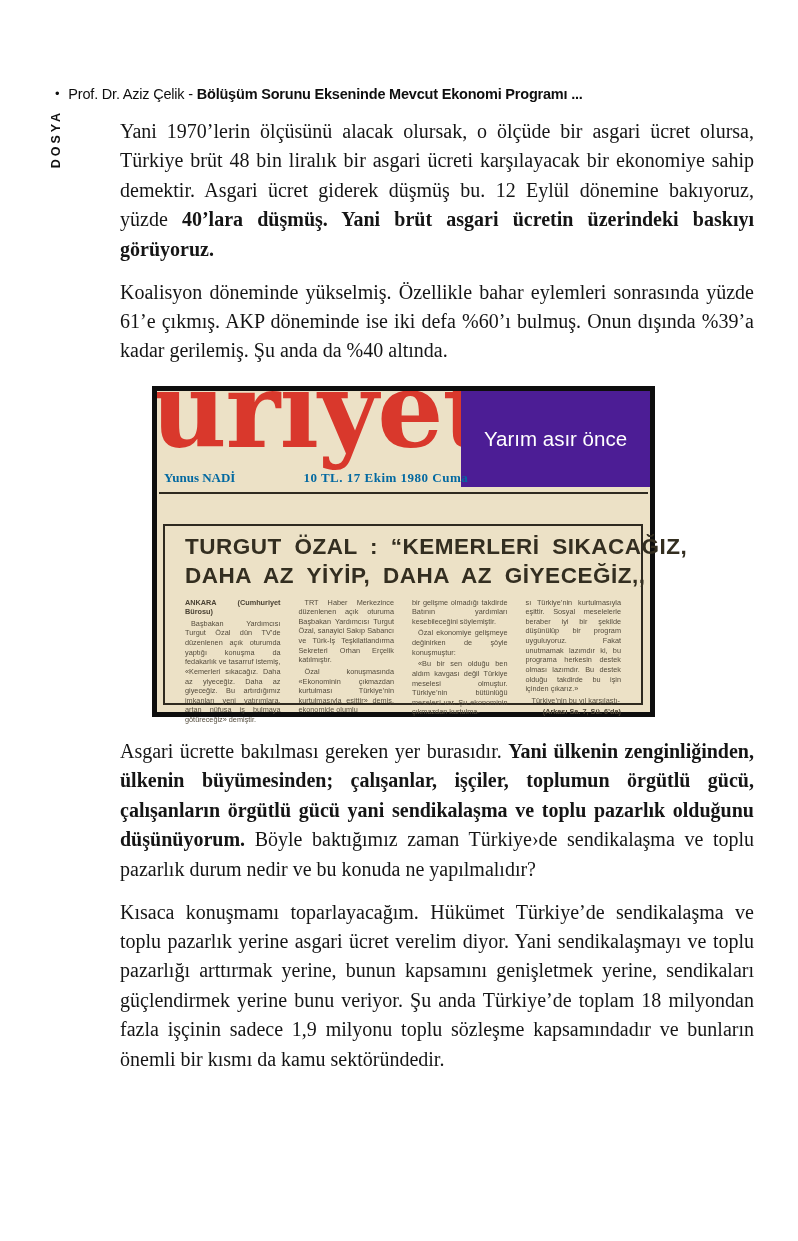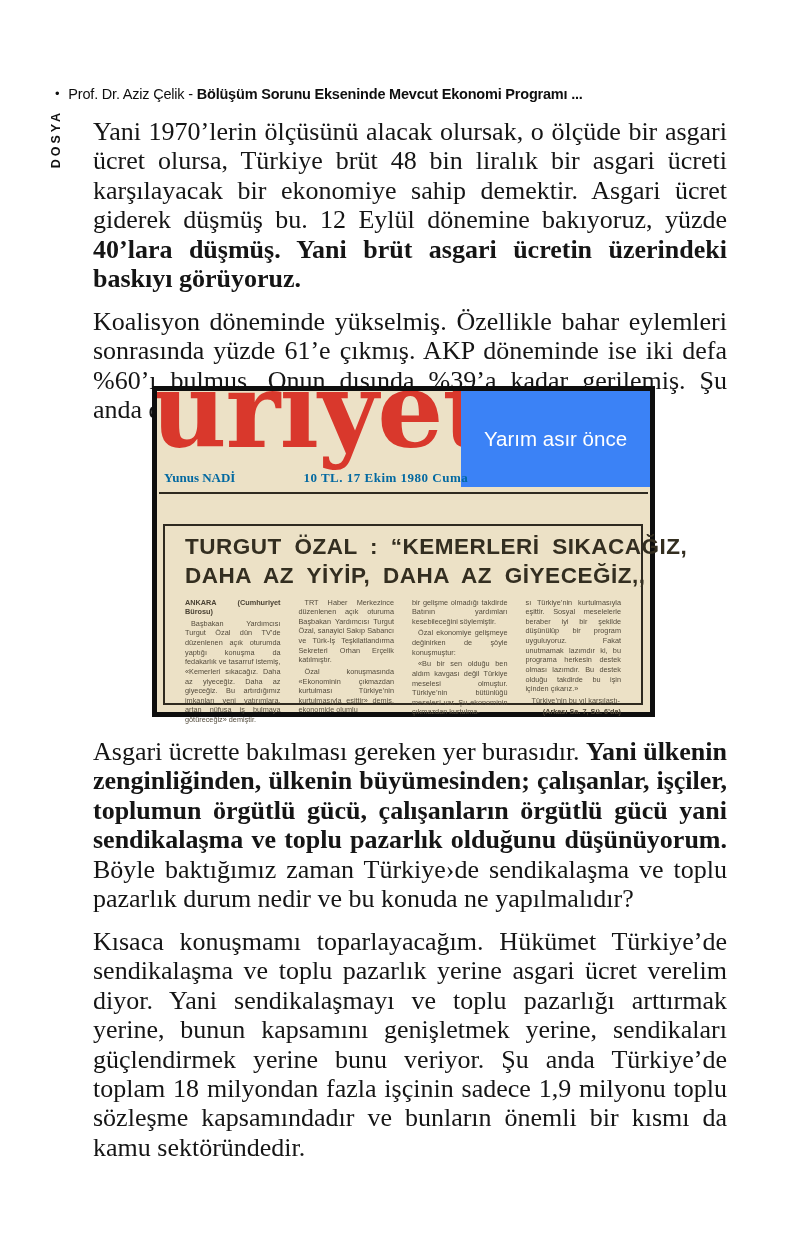--- a/index.html
+++ b/index.html
@@ -21,43 +21,43 @@
   
   .dosya {
     position:absolute; left:49px; top:86px;
     writing-mode:vertical-rl; transform:rotate(180deg);
     font-family:"Liberation Sans", sans-serif; font-weight:700;
     font-size:12.5px; letter-spacing:3px; color:#0f0f0f;
   }
 
   
   .body-block {
-    position:absolute; left:93px; width:634px;
-    font-size:26px; line-height:29.4px; text-align:justify;
+    position:absolute; left:120px; width:634px;
+    font-size:20px; line-height:29.4px; text-align:justify;
   }
   .body-block.top { top:93px; }
   .body-block.bottom { top:713px; }
   .body-block p { margin:0 0 13.5px 0; }
   .b { font-weight:700; }
 
   
   .clipping {
     position:absolute; left:152px; top:362px; width:503px; height:331px;
     box-sizing:border-box; margin:0; background:#ece1c6;
     border:5px solid #0e0e0e;
   }
   .mast-wrap { position:absolute; top:0; left:0; right:189px; height:96px; overflow:hidden; }
   .masthead {
     position:absolute; top:-32px; left:-6px;
     font-family:"DejaVu Serif", serif; font-weight:700; font-size:104px;
     letter-spacing:-1px; color:#d9382c; line-height:1;
   }
   .overlay {
     position:absolute; top:0; right:0; width:189px; height:96px;
-    background:#3b82f6; display:flex; align-items:center; justify-content:center;
+    background:#4c1d95; display:flex; align-items:center; justify-content:center;
   }
   .overlay span {
     font-family:"Liberation Sans", sans-serif; font-size:20.5px; color:#ffffff;
   }
   .info-row {
     position:absolute; top:79px; left:7px; width:300px; display:flex;
     font-family:"Liberation Serif", serif; font-weight:700; font-size:13px;
     color:#0369a1; white-space:nowrap;
   }
   .info-row .price-date { margin-left:68px; letter-spacing:0.5px; }

